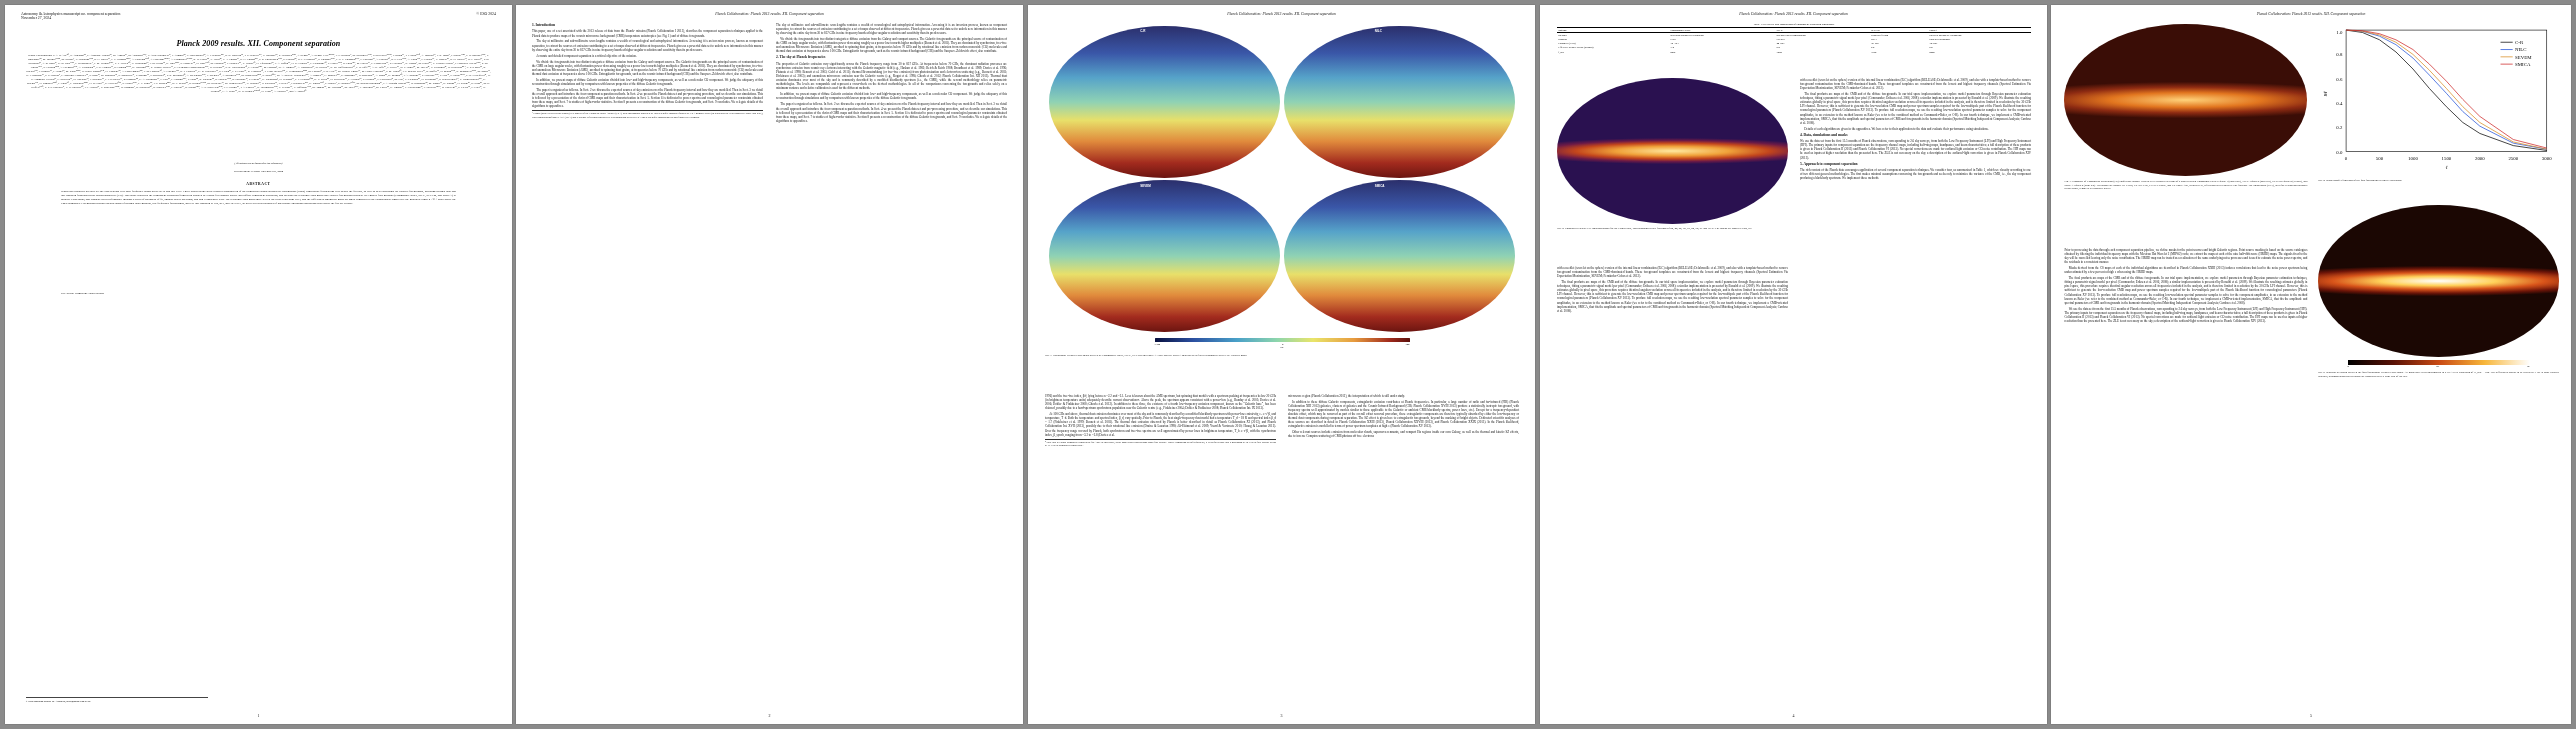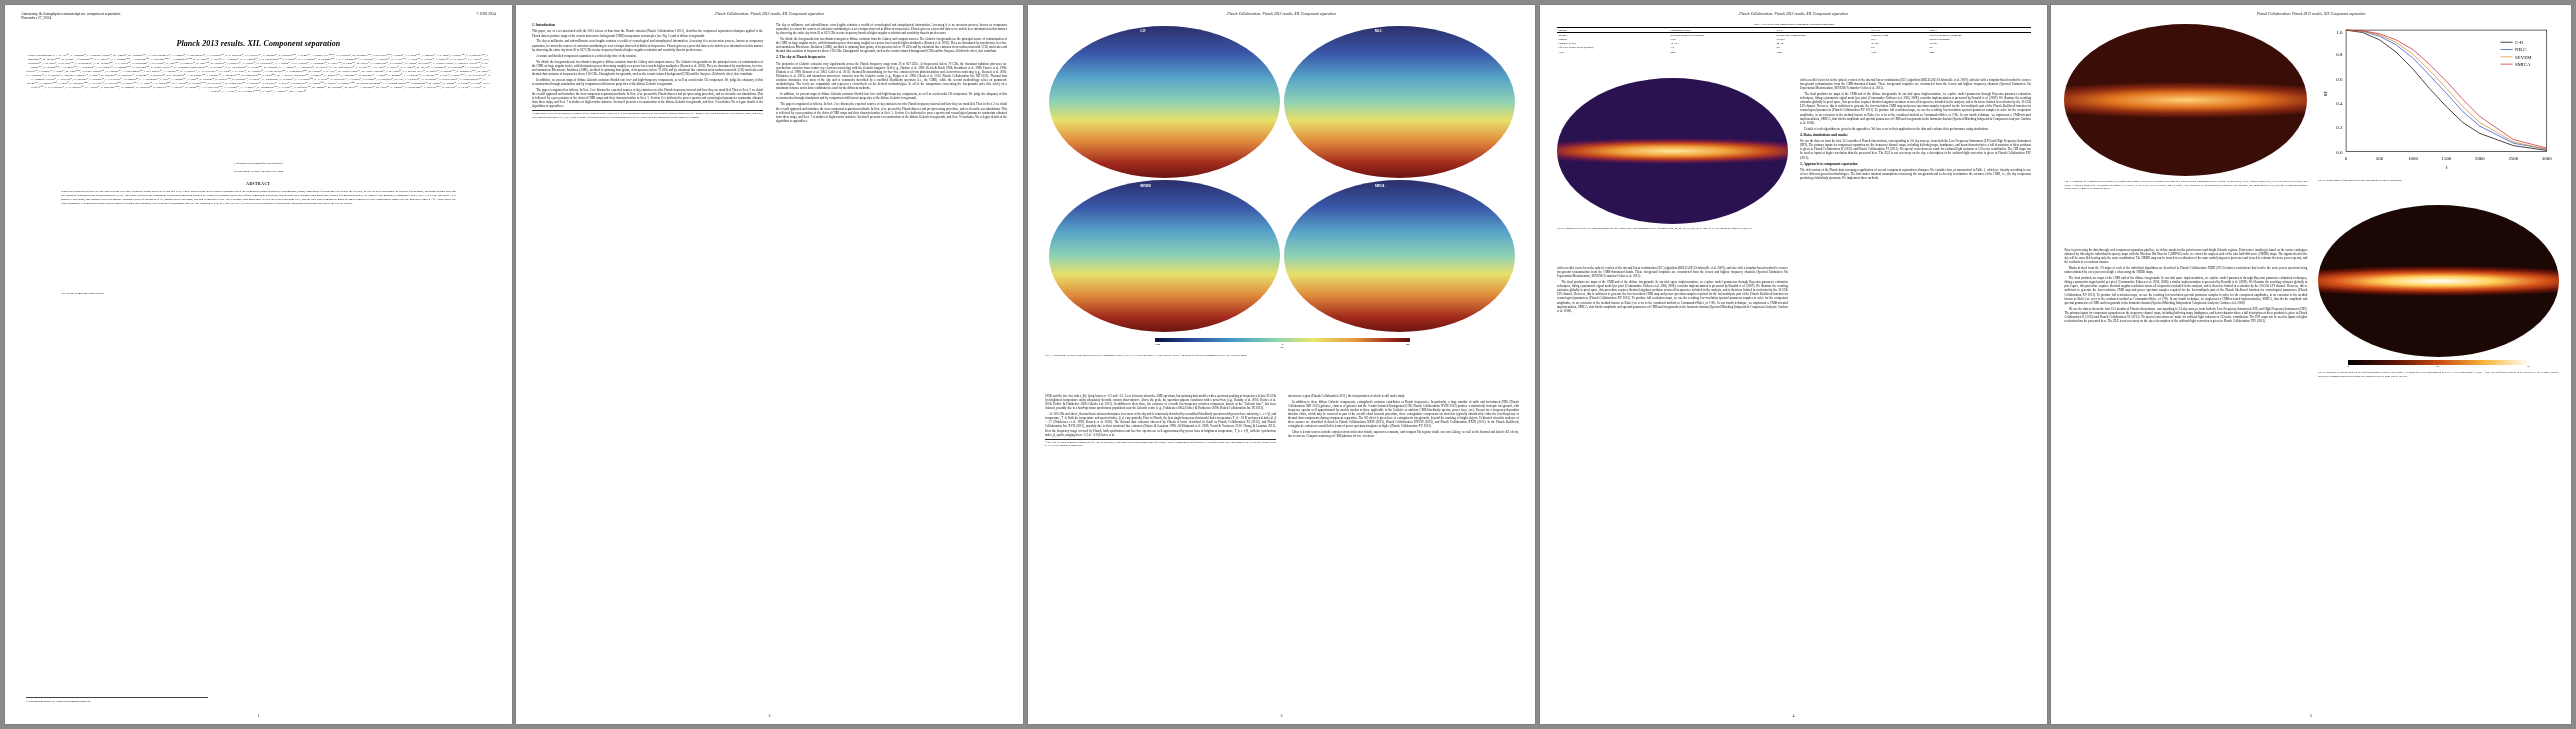--- a/index.html
+++ b/index.html
@@ -63,21 +63,21 @@
   <div class="page p1">
     <div class="runhead">
       <div>
         <div>Astronomy &amp; Astrophysics manuscript no. component separation</div>
         <div>November 27, 2024</div>
       </div>
       <div>© ESO 2024</div>
     </div>
 
     <div class="title">
-      <div class="t1">Planck 2013 results. XII. Component separation</div>
+      <div class="t1">Planck 2009 results. XII. Component separation</div>
     </div>
 
     <div class="authors">Planck Collaboration: P. A. R. Ade⁸⁰, N. Aghanim⁵⁸, C. Armitage-Caplan⁸⁴, M. Arnaud⁷¹, M. Ashdown⁶⁸⋅⁶, F. Atrio-Barandela¹⁹, J. Aumont⁵⁸, C. Baccigalupi⁸³, A. J. Banday⁸⁷⁹, R. B. Barreiro⁶⁵, J. G. Bartlett¹⁶⁷, E. Battaner⁸⁹, K. Benabed⁵⁹⁸⁶, A. Benoît⁵³, A. Benoit-Lévy²⁵⁵⁹⁸⁶, J.-P. Bernard⁹, M. Bersanelli³⁴⁴⁸, P. Bielewicz⁸⁷⁹⁸³, J. Bobin⁷¹, J. J. Bock⁶⁷¹⁰, A. Bonaldi⁶⁷, J. R. Bond⁷, J. Borrill¹⁴⁸⁵, F. R. Bouchet⁵⁹⁸⁶, F. Boulanger⁵⁸, M. Bridges⁶⁸⁹⁶², M. Bucher¹, C. Burigana⁴⁷³², R. C. Butler⁴⁷, J.-F. Cardoso⁷²¹⁵⁹, A. Catalano⁷³⁷⁰, A. Challinor⁶²⁶⁸¹¹, A. Chamballu⁷¹¹⁸⁵⁸, R.-R. Chary⁵², X. Chen⁵², L.-Y Chiang⁶¹, H. C. Chiang²⁷⁶, P. R. Christensen⁷⁹³⁷, S. Church⁸², D. L. Clements⁵¹, S. Colombi⁵⁹⁸⁶, L. P. L. Colombo²⁴⁶⁷, F. Couchot⁶⁹, A. Coulais⁷⁰, B. P. Crill⁶⁷⁷⁸, A. Curto⁶⁶⁵, F. Cuttaia⁴⁷, L. Danese⁸³, R. D. Davies⁶⁷, R. J. Davis⁶⁷, P. de Bernardis³³, A. de Rosa⁴⁷, G. de Zotti⁴⁴⁸³, J. Delabrouille¹, J.-M. Delouis⁵⁹⁸⁶, F.-X. Désert⁵⁰, C. Dickinson⁶⁷, J. M. Diego⁶⁵, H. Dole⁵⁸⁵⁷, S. Donzelli⁴⁸, O. Doré⁶⁷¹⁰, M. Douspis⁵⁸, J. Dunkley⁸⁴, X. Dupac⁴⁰, G. Efstathiou⁶², T. A. Enßlin⁷⁶, H. K. Eriksen⁶³, E. Falgarone⁷⁰, F. Finelli⁴⁷³², O. Forni⁸⁷⁹, M. Frailis⁴⁶, E. Franceschi⁴⁷, S. Galeotta⁴⁶, K. Ganga¹, M. Giard⁸⁷⁹, Y. Giraud-Héraud¹, J. González-Nuevo⁶⁵⁸³, K. M. Górski⁶⁷⁹¹, S. Gratton⁶⁸⁶², A. Gregorio³⁵⁴⁶, A. Gruppuso⁴⁷, F. K. Hansen⁶³, D. Hanson⁷⁷⁶⁷⁷, D. Harrison⁶²⁶⁸, S. Henrot-Versillé⁶⁹, C. Hernández-Monteagudo¹³⁷⁶, D. Herranz⁶⁵, S. R. Hildebrandt¹⁰, E. Hivon⁵⁹⁸⁶, M. Hobson⁶, W. A. Holmes⁶⁷, A. Hornstrup¹⁷, W. Hovest⁷⁶, K. M. Huffenberger⁹⁰, T. R. Jaffe⁸⁷⁹, A. H. Jaffe⁵¹, J. Jewell⁶⁷, W. C. Jones²⁷, M. Juvela²⁶, E. Keihänen²⁶, R. Keskitalo²³¹⁴, T. S. Kisner⁷⁵, R. Kneissl³⁹⁸, J. Knoche⁷⁶, L. Knox²⁹, M. Kunz¹⁸⁵⁸³, H. Kurki-Suonio²⁶⁴², G. Lagache⁵⁸, A. Lähteenmäki²⁴², J.-M. Lamarre⁷⁰, A. Lasenby⁶⁶⁸, R. J. Laureijs⁴¹, C. R. Lawrence⁶⁷, S. Leach⁸³, J. P. Leahy⁶⁷, R. Leonardi⁴⁰, J. León-Tavares⁴³², J. Lesgourgues⁸⁵⁸², M. Liguori³¹, P. B. Lilje⁶³, M. Linden-Vørnle¹⁷, M. López-Caniego⁶⁵, P. M. Lubin³⁰, J. F. Macías-Pérez⁷³, B. Maffei⁶⁷, D. Maino³⁴⁴⁸, N. Mandolesi⁴⁷⁵³¹, M. Maris⁴⁶, D. J. Marshall⁷¹, P. G. Martin⁷, E. Martínez-González⁶⁵, S. Masi³³, M. Massardi⁴⁵, S. Matarrese³¹, F. Matthai⁷⁶, P. Mazzotta³⁵, P. R. Meinhold³⁰, A. Melchiorri³³⁴⁹, L. Mendes⁴⁰, A. Mennella³⁴⁴⁸, M. Migliaccio⁶²⁶⁸, S. Mitra⁵⁰⁶⁷, M.-A. Miville-Deschênes⁵⁸⁷, A. Moneti⁵⁹, L. Montier⁸⁷⁹, G. Morgante⁴⁷, D. Mortlock⁵¹, A. Moss⁸⁵, D. Munshi⁸⁰, J. A. Murphy⁷⁸, P. Naselsky⁷⁹³⁷, F. Nati³³, P. Natoli³²⁴⁴⁷, C. B. Netterfield²¹, H. U. Nørgaard-Nielsen¹⁷, F. Noviello⁶⁷, D. Novikov⁵¹, I. Novikov⁷⁹, I. J. O'Dwyer⁶⁷, S. Osborne⁸², C. A. Oxborrow¹⁷, F. Paci⁸³, L. Pagano³³⁴⁹, F. Pajot⁵⁸, R. Paladini⁵², D. Paoletti⁴⁷³², B. Partridge⁴³, F. Pasian⁴⁶, G. Patanchon¹, D. Pearson⁶⁷, T. J. Pearson¹⁰⁵², H. V. Peiris²⁵, O. Perdereau⁶⁹, L. Perotto⁷³, F. Perrotta⁸³, F. Piacentini³³, M. Piat¹, E. Pierpaoli²⁴, D. Pietrobon⁶⁷, S. Plaszczynski⁶⁹, E. Pointecouteau⁸⁷⁹, G. Polenta⁴⁴⁵, N. Ponthieu⁵⁸⁵⁰, L. Popa⁶⁰, T. Poutanen⁴²⁶²⁴, G. W. Pratt⁷¹, G. Prézeau¹⁰⁶⁷, S. Prunet⁵⁹⁸⁶, J.-L. Puget⁵⁸, J. P. Rachen²²⁷⁶, W. T. Reach⁸⁸, R. Rebolo⁶⁴¹⁵³⁸, M. Reinecke⁷⁶, M. Remazeilles⁵⁸¹, C. Renault⁷³, S. Ricciardi⁴⁷, T. Riller⁷⁶, I. Ristorcelli⁸⁷⁹, G. Rocha⁶⁷¹⁰, C. Rosset¹, G. Roudier¹⁷⁰⁶⁷, M. Rowan-Robinson⁵¹, J. A. Rubiño-Martín⁶⁴³⁸, B. Rusholme⁵², M. Sandri⁴⁷, D. Santos⁷³, G. Savini⁸¹, D. Scott²³, M. D. Seiffert⁶⁷¹⁰, E. P. S. Shellard¹¹, L. D. Spencer⁸⁰, J.-L. Starck⁷¹, V. Stolyarov⁶⁸⁷⁸⁶, R. Stompor¹, R. Sudiwala⁸⁰, R. Sunyaev⁷⁶⁸⁶, F. Sureau⁷¹, D. Sutton⁶²⁶⁸, A.-S. Suur-Uski²⁶⁴², J.-F. Sygnet⁵⁹, J. A. Tauber⁴¹, D. Tavagnacco⁴⁶³⁵, L. Terenzi⁴⁷, L. Toffolatti¹⁹⁶⁵, M. Tomasi⁴⁸, M. Tristram⁶⁹, M. Tucci¹⁸⁶⁹, J. Tuovinen⁷⁷, M. Türler⁵⁵, G. Umana⁴³, L. Valenziano⁴⁷, J. Valiviita⁴²⁶⁶³, B. Van Tent⁷⁴, P. Vielva⁶⁵, F. Villa⁴⁷, N. Vittorio³⁵, L. A. Wade⁶⁷, B. D. Wandelt⁵⁹⁸⁶³⁰, D. Yvon¹⁵, A. Zacchei⁴⁶, and A. Zonca³⁰</div>
     <div class="affil">(Affiliations can be found after the references)</div>
     <div class="recv">Preprint online version: November 27, 2024</div>
     <div class="abshead">ABSTRACT</div>
     <div class="abstract">Planck has produced detailed all-sky observations over nine frequency bands between 30 and 857 GHz. These observations allow robust reconstruction of the primordial cosmic microwave background (CMB) temperature fluctuations over nearly the full sky, as well as new constraints on Galactic foregrounds, including thermal dust and line emission from molecular carbon monoxide (CO). This paper describes the component separation framework adopted by Planck for compact source and diffuse component separation, and presents the resulting CMB maps and Galactic foreground products. We employ four methods (Commander-Ruler, NILC, SEVEM, and SMICA) to produce CMB maps, and compare their performance through a series of goodness-of-fit, angular power spectrum, and non-Gaussianity tests. The resulting CMB maps agree well at the power spectrum level, and the differences among the maps are small compared to the cosmological signal over the multipole range 2 &lt; ℓ &lt; 2000 where the CMB dominates. Foreground products include maps of thermal dust emission, low-frequency foregrounds, and CO line emission at 100, 217, and 353 GHz, all delivered with estimates of uncertainty and masks indicating areas where the fits are reliable.</div>
     <div class="keywords">Key words. cosmology: observations</div>
     <div class="corrfoot">⋆ Corresponding author: M. Ashdown, maja@mrao.cam.ac.uk</div>
     <div class="pagenum">1</div>

